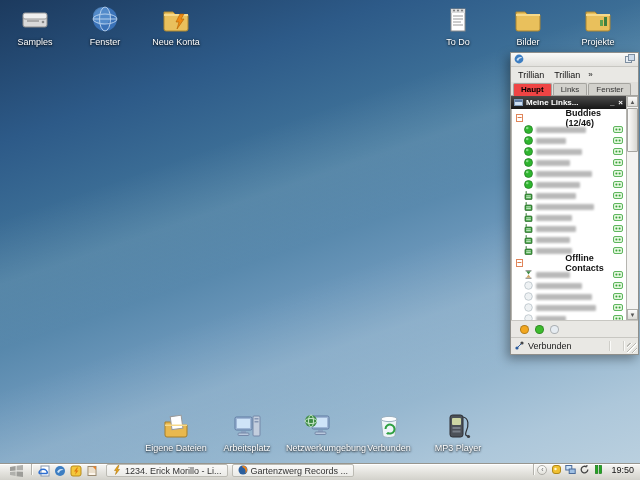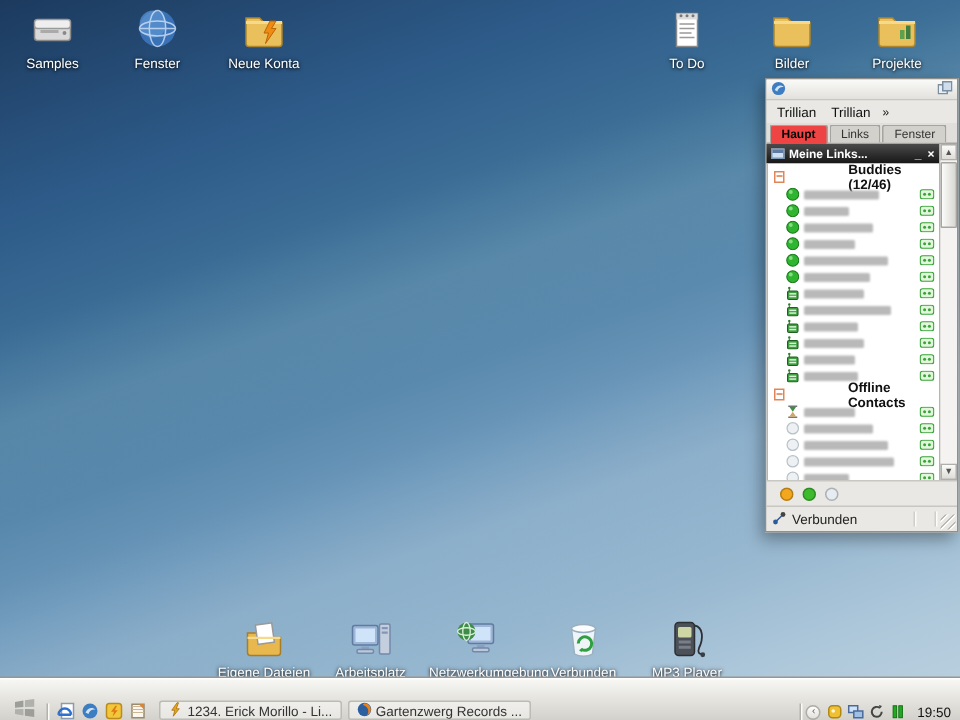--- a/index.html
+++ b/index.html
@@ -59,23 +59,23 @@
   .sb-thumb{position:absolute;left:0;right:0;top:1px;height:44px;background:linear-gradient(90deg,#fbfbfa,#d8d7d2);
     border:1px solid #a6a5a1;border-radius:1px;}
   .t-presence{height:17px;display:flex;align-items:center;gap:6px;padding-left:9px;background:#e9e8e4;border-top:1px solid #c8c7c2;}
   .pres{width:9px;height:9px;border-radius:50%;border:1px solid rgba(0,0,0,.25);}
   .t-statusbar{height:17px;display:flex;align-items:center;gap:4px;padding:0 4px;background:#e9e8e4;
     border-top:1px solid #c8c7c2;position:relative;font-size:9px;color:#222;}
   .t-statusbar .tick{position:absolute;top:3px;bottom:3px;width:1px;background:#cfcec9;box-shadow:1px 0 0 #fbfbf9;}
   .grip{position:absolute;right:1px;bottom:1px;width:10px;height:10px;
     background:repeating-linear-gradient(135deg,transparent 0 2px,#b9b8b3 2px 3px,#fdfdfb 3px 4px);}
   
-  .taskbar{position:absolute;left:0;right:0;bottom:0;height:29px;
+  .taskbar{position:absolute;left:0;right:0;bottom:0;height:17px;
     background:linear-gradient(#f8f8f5,#e3e2dd 55%,#d2d1cb);border-top:1px solid #97968f;
-    box-shadow:inset 0 1px 0 #fff;display:flex;align-items:flex-end;padding:0 4px;font-size:9px;color:#222;}
+    box-shadow:inset 0 1px 0 #fff;display:flex;align-items:flex-start;padding:0 4px;font-size:9px;color:#222;}
   .start{width:24px;height:15px;display:flex;align-items:center;justify-content:center;}
   .tsep{width:1px;height:11px;background:#b3b2ac;box-shadow:1px 0 0 #fbfbf8;margin:0 3px;}
   .ql{display:flex;align-items:center;gap:3px;padding:0 2px;}
   .ql .qi{width:13px;height:13px;display:flex;align-items:center;justify-content:center;}
   .ql .qi svg{width:12px;height:12px;}
   .tasks{display:flex;align-items:center;gap:4px;margin-left:6px;}
   .taskbtn{height:13px;display:flex;align-items:center;gap:3px;padding:0 5px;
     background:rgba(255,255,255,.45);border:1px solid #bcbbb4;border-radius:2px;
     font-size:9px;color:#333;white-space:nowrap;}
   .taskbtn svg{width:10px;height:10px;flex:none;}

